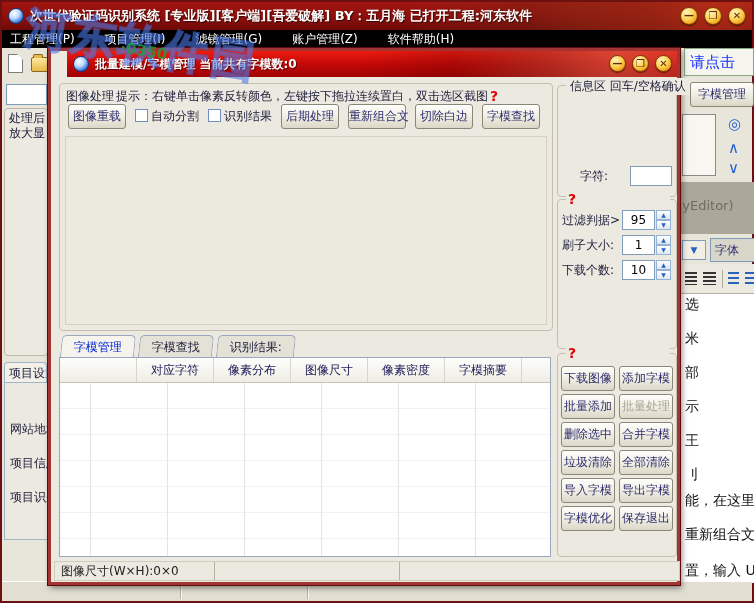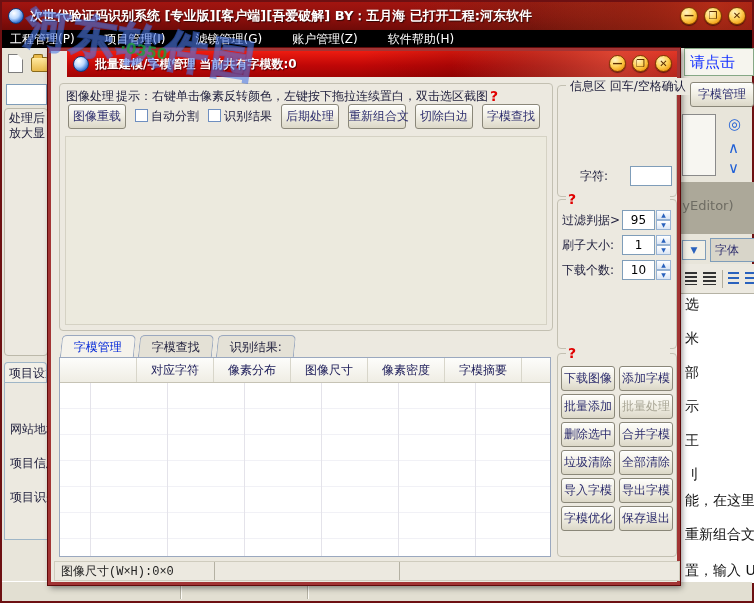--- a/index.html
+++ b/index.html
@@ -136,21 +136,21 @@
     white-space:nowrap;overflow:hidden;}
   .hc0{width:30px;flex:0 0 auto;}
   .hc{width:77px;flex:0 0 auto;}
   .grid-body{position:absolute;left:0;top:25px;right:0;bottom:0;
     background:repeating-linear-gradient(#ffffff 0 25px,#f1f1f6 25px 26px);}
   .col-line{position:absolute;top:0;bottom:0;width:1px;background:#e4e3ea;}
 
   .dlg-status{position:absolute;left:3px;top:510px;width:626px;height:20px;background:#ece9e0;
     border:1px solid #cfccbe;color:#222;display:flex;align-items:center;}
   .dlg-status .seg1{width:160px;padding-left:6px;border-right:1px solid #b4b1a3;height:100%;
-    display:flex;align-items:center;white-space:nowrap;font-family:Liberation Mono, monospace;}
+    display:flex;align-items:center;white-space:nowrap;}
   .dlg-status .seg2{width:185px;border-right:1px solid #b4b1a3;height:100%;}
 
   .info-group{left:506px;top:34px;width:120px;height:112px;}
   .char-row{position:absolute;left:4px;bottom:10px;right:4px;display:flex;align-items:center;
     justify-content:flex-end;gap:22px;color:#1c1c3a;}
   .char-input{width:42px;height:20px;background:#fff;border:1px solid #7f9db9;}
 
   .set-group{left:506px;top:148px;width:120px;height:150px;}
   .set-rows{position:absolute;left:4px;top:10px;right:2px;}
   .set-row{display:flex;align-items:center;margin-bottom:5px;color:#1c1c3a;}

